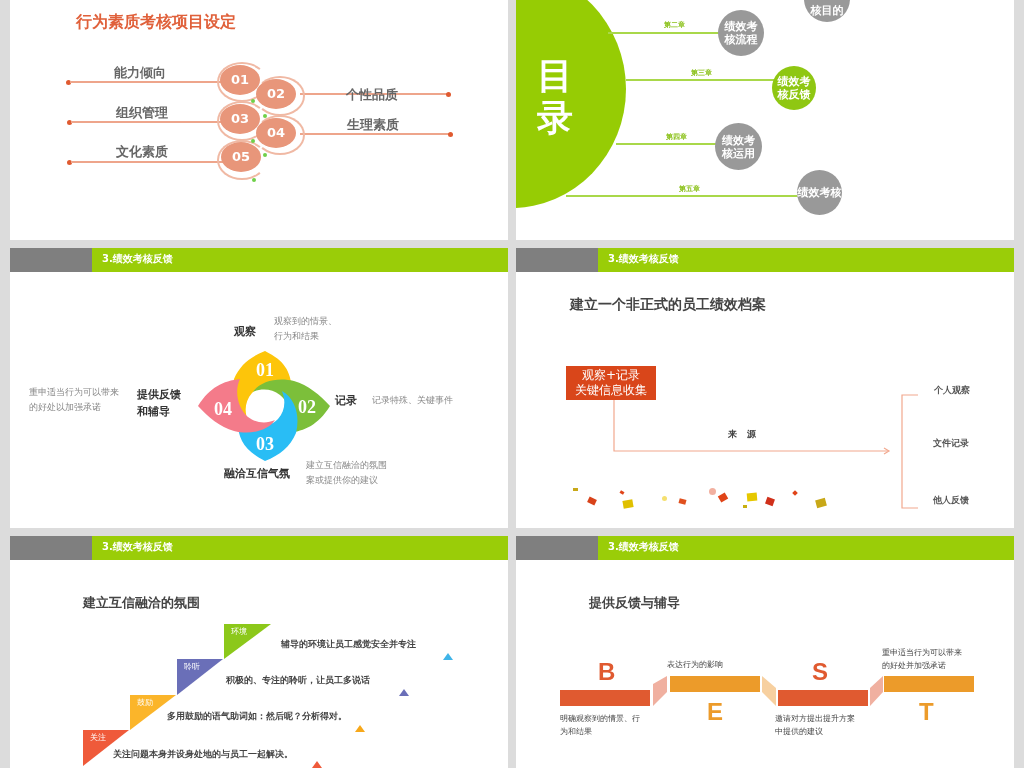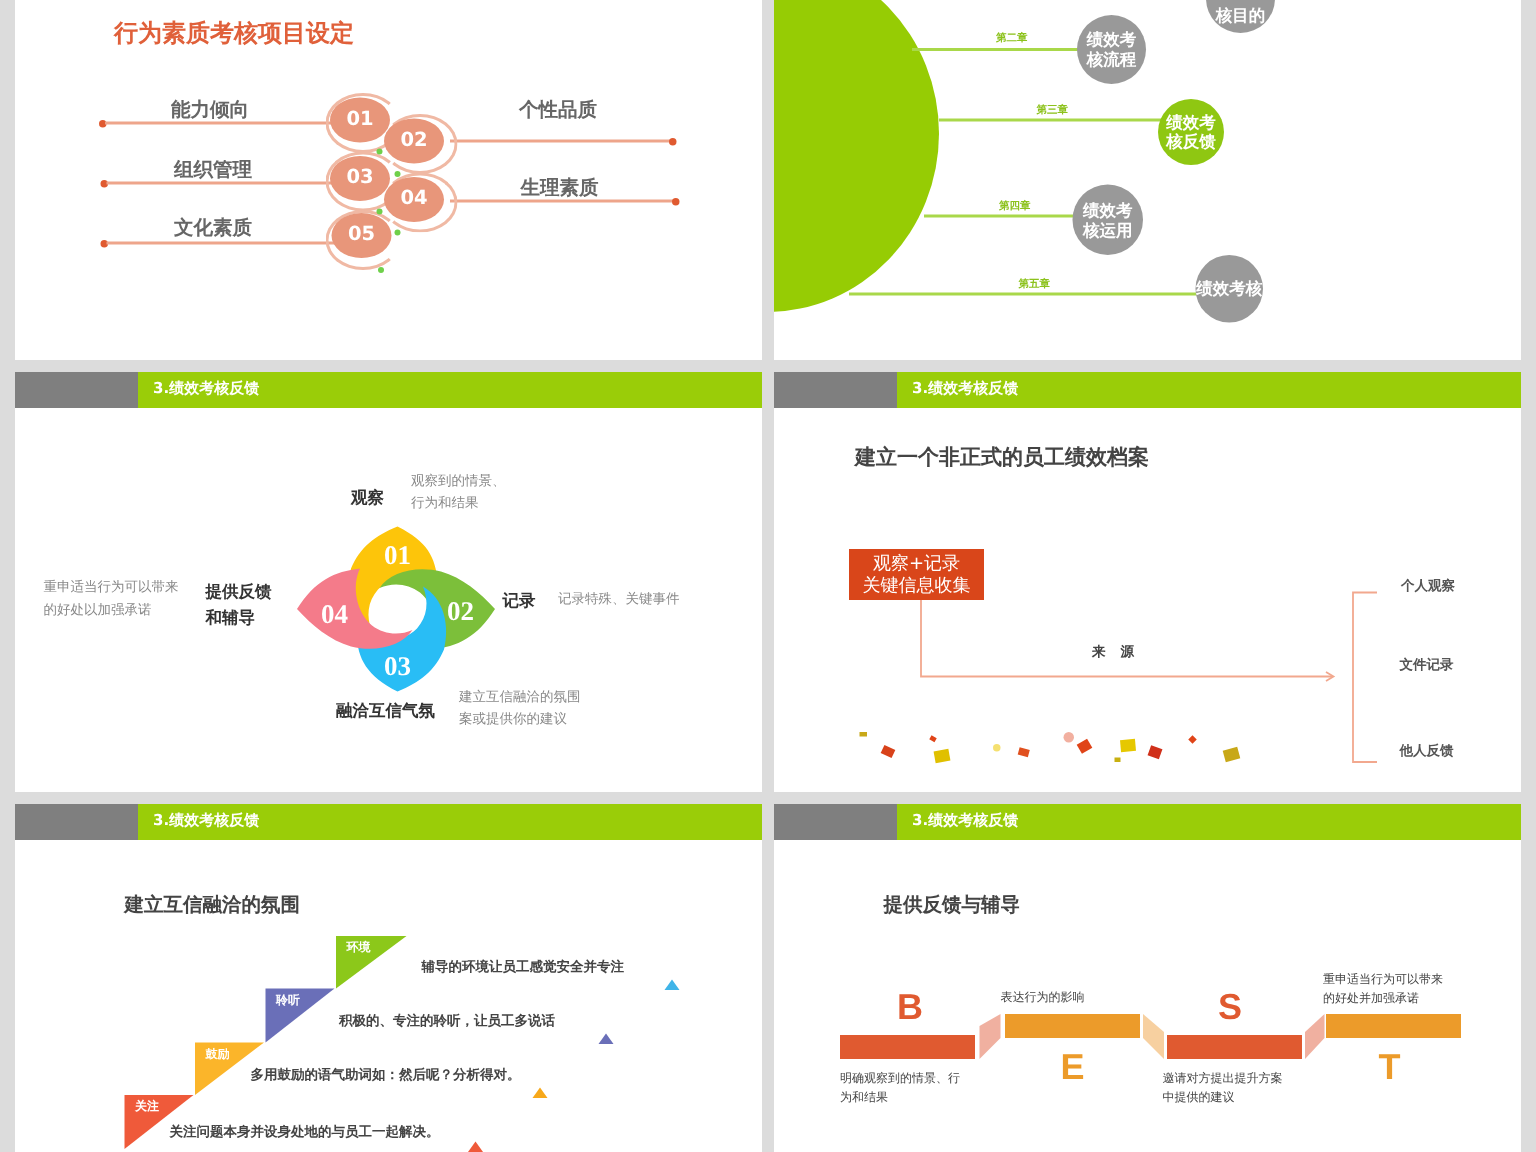--- a/index.html
+++ b/index.html
@@ -40,21 +40,21 @@
 
   
   .s4-title { left: 54px; top: 48px; font-size: 14px; font-weight: bold; color: #444; }
   .s4-box { left: 50px; top: 118px; width: 90px; height: 34px; background: #d9461a; color: #fff; font-size: 12px; text-align: center; line-height: 15px; padding-top: 2px; }
   .s4-list { left: 172px; top: 84px; font-size: 8px; color: #888; line-height: 15px; }
   .s4-src { font-size: 9px; font-weight: bold; color: #444; letter-spacing: 10px; }
   .s4-right { font-size: 9px; font-weight: bold; color: #555; }
 
   
   .s5-title { left: 73px; top: 58px; font-size: 13px; font-weight: bold; color: #444; }
-  .s5-tag { font-size: 8px; color: #fff; font-weight: bold; text-align: center; }
+  .s5-tag { font-size: 8px; color: #fff; font-weight: normal; text-align: center; }
   .s5-text { font-size: 9px; color: #444; font-weight: bold; }
 
   
   .s6-title { left: 73px; top: 58px; font-size: 13px; font-weight: bold; color: #444; }
   .s6-bar { height: 16px; }
   .s6-letter { font-size: 24px; font-weight: bold; font-family: "Liberation Sans", sans-serif; }
   .s6-desc { font-size: 8px; color: #444; line-height: 13px; font-family: "DejaVu Serif", serif; }
 </style>
 </head>
 <body>
@@ -69,21 +69,21 @@
   <div class="abs s1-dot" style="left:57px;top:120px"></div>
   <div class="abs s1-line" style="left:61px;top:121px;width:160px"></div>
   <div class="abs s1-label" style="left:106px;top:104px">组织管理</div>
 
   <div class="abs s1-dot" style="left:57px;top:160px"></div>
   <div class="abs s1-line" style="left:61px;top:161px;width:160px"></div>
   <div class="abs s1-label" style="left:106px;top:143px">文化素质</div>
 
   <div class="abs s1-line" style="left:290px;top:93px;width:148px"></div>
   <div class="abs s1-dot" style="left:436px;top:92px"></div>
-  <div class="abs s1-label" style="left:336px;top:64px">个性品质</div>
+  <div class="abs s1-label" style="left:336px;top:86px">个性品质</div>
 
   <div class="abs s1-line" style="left:290px;top:133px;width:150px"></div>
   <div class="abs s1-dot" style="left:438px;top:132px"></div>
   <div class="abs s1-label" style="left:337px;top:116px">生理素质</div>
 
   <div class="abs s1-arc" style="left:207px;top:62px"></div>
   <div class="abs s1-arc r" style="left:245px;top:76px"></div>
   <div class="abs s1-arc" style="left:207px;top:101px"></div>
   <div class="abs s1-arc r" style="left:245px;top:115px"></div>
   <div class="abs s1-arc" style="left:207px;top:140px"></div>
@@ -96,20 +96,21 @@
 
   <div class="abs s1-gdot" style="left:241px;top:99px"></div>
   <div class="abs s1-gdot" style="left:253px;top:114px"></div>
   <div class="abs s1-gdot" style="left:241px;top:139px"></div>
   <div class="abs s1-gdot" style="left:253px;top:153px"></div>
   <div class="abs s1-gdot" style="left:242px;top:178px"></div>
 </div>
 
 <div class="slide" id="s2">
   <div class="abs s2-big"></div>
+  <div class="abs s2-mu">目录</div>
 
   <div class="abs s2-line" style="left:92px;top:32px;width:112px"></div>
   <div class="abs s2-ch" style="left:148px;top:20px">第二章</div>
   <div class="abs s2-line" style="left:110px;top:79px;width:150px"></div>
   <div class="abs s2-ch" style="left:175px;top:68px">第三章</div>
   <div class="abs s2-line" style="left:100px;top:143px;width:104px"></div>
   <div class="abs s2-ch" style="left:150px;top:132px">第四章</div>
   <div class="abs s2-line" style="left:50px;top:195px;width:236px"></div>
   <div class="abs s2-ch" style="left:163px;top:184px">第五章</div>
 

